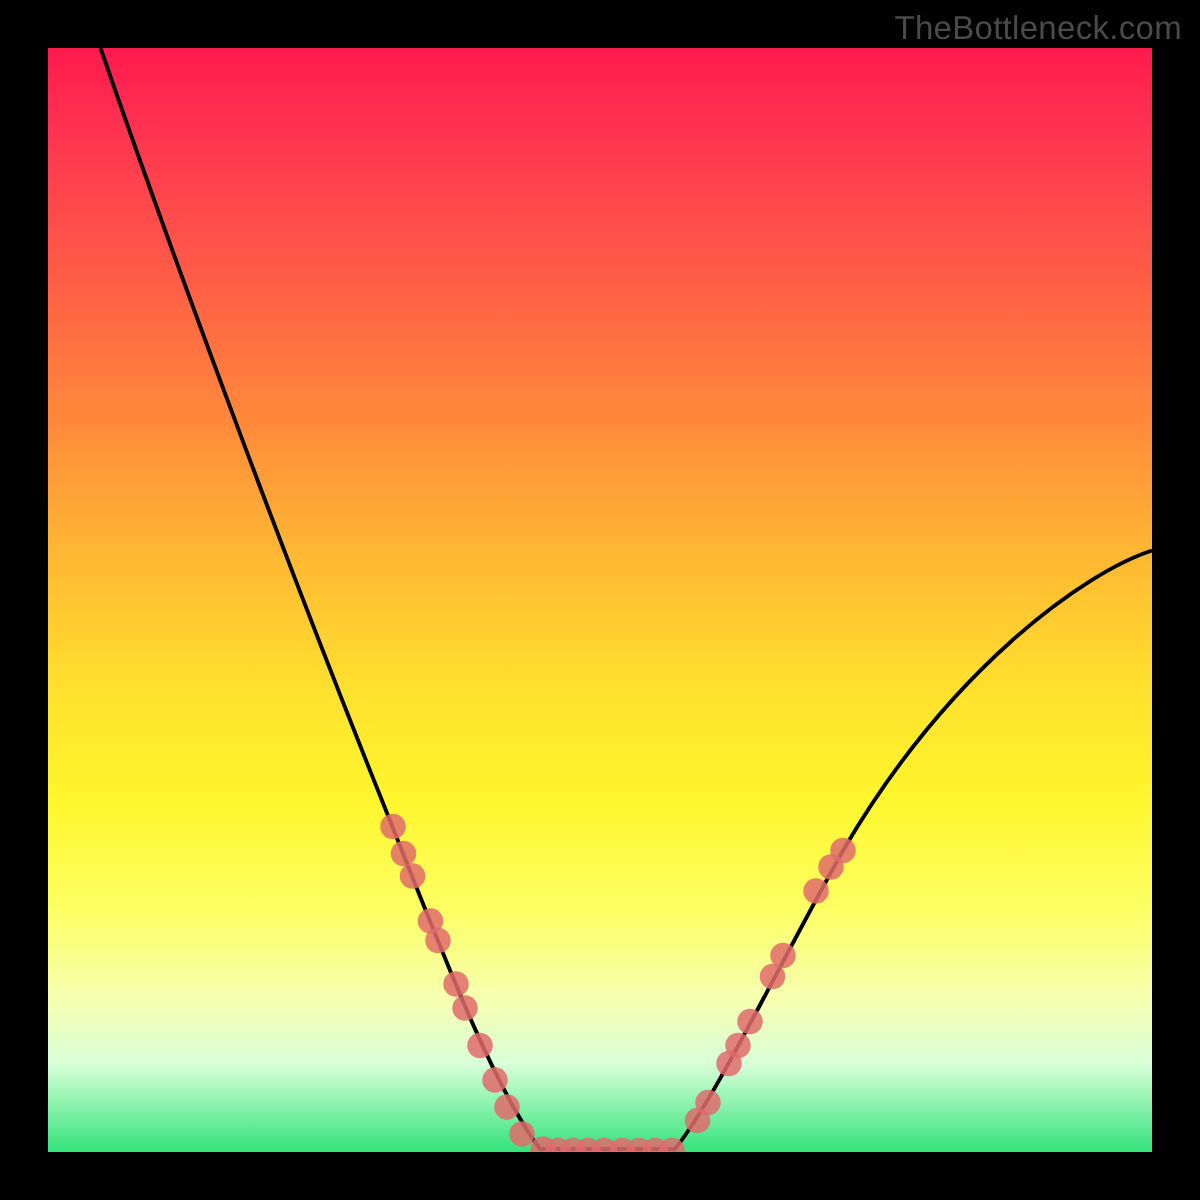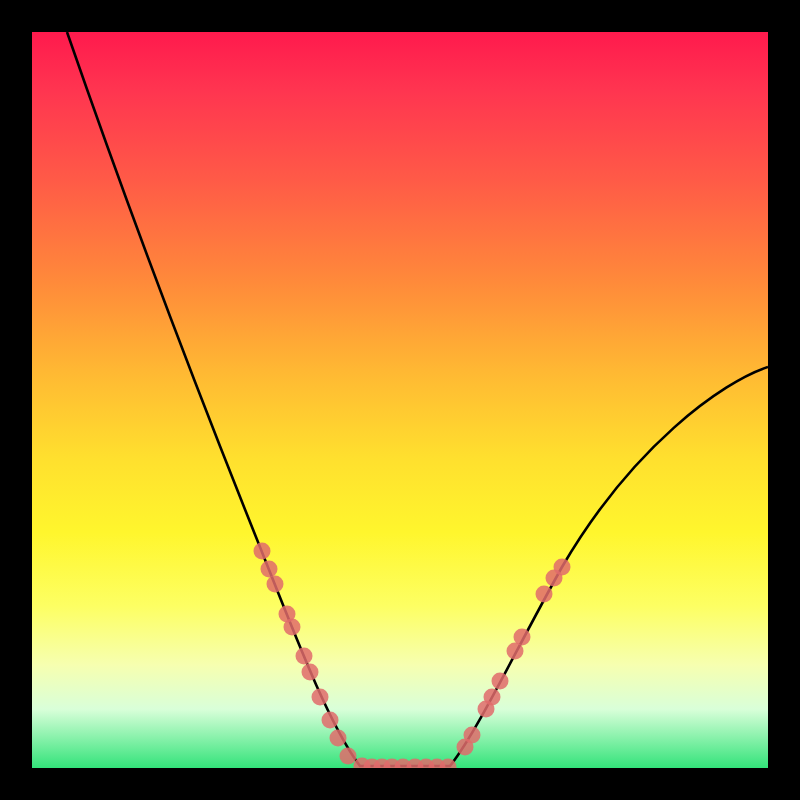--- a/index.html
+++ b/index.html
@@ -102,13 +102,14 @@
           <circle cx="468" cy="649" r="8.5" class="dot"></circle>
           <circle cx="483" cy="619" r="8.5" class="dot"></circle>
           <circle cx="490" cy="605" r="8.5" class="dot"></circle>
           <circle cx="512" cy="562" r="8.5" class="dot"></circle>
           <circle cx="522" cy="546" r="8.5" class="dot"></circle>
           <circle cx="530" cy="535" r="8.5" class="dot"></circle>
         </g>
     </svg>
 
   </div>
+  <div class="watermark">TheBottleneck.com</div>
 </div>
 
 </body></html>

